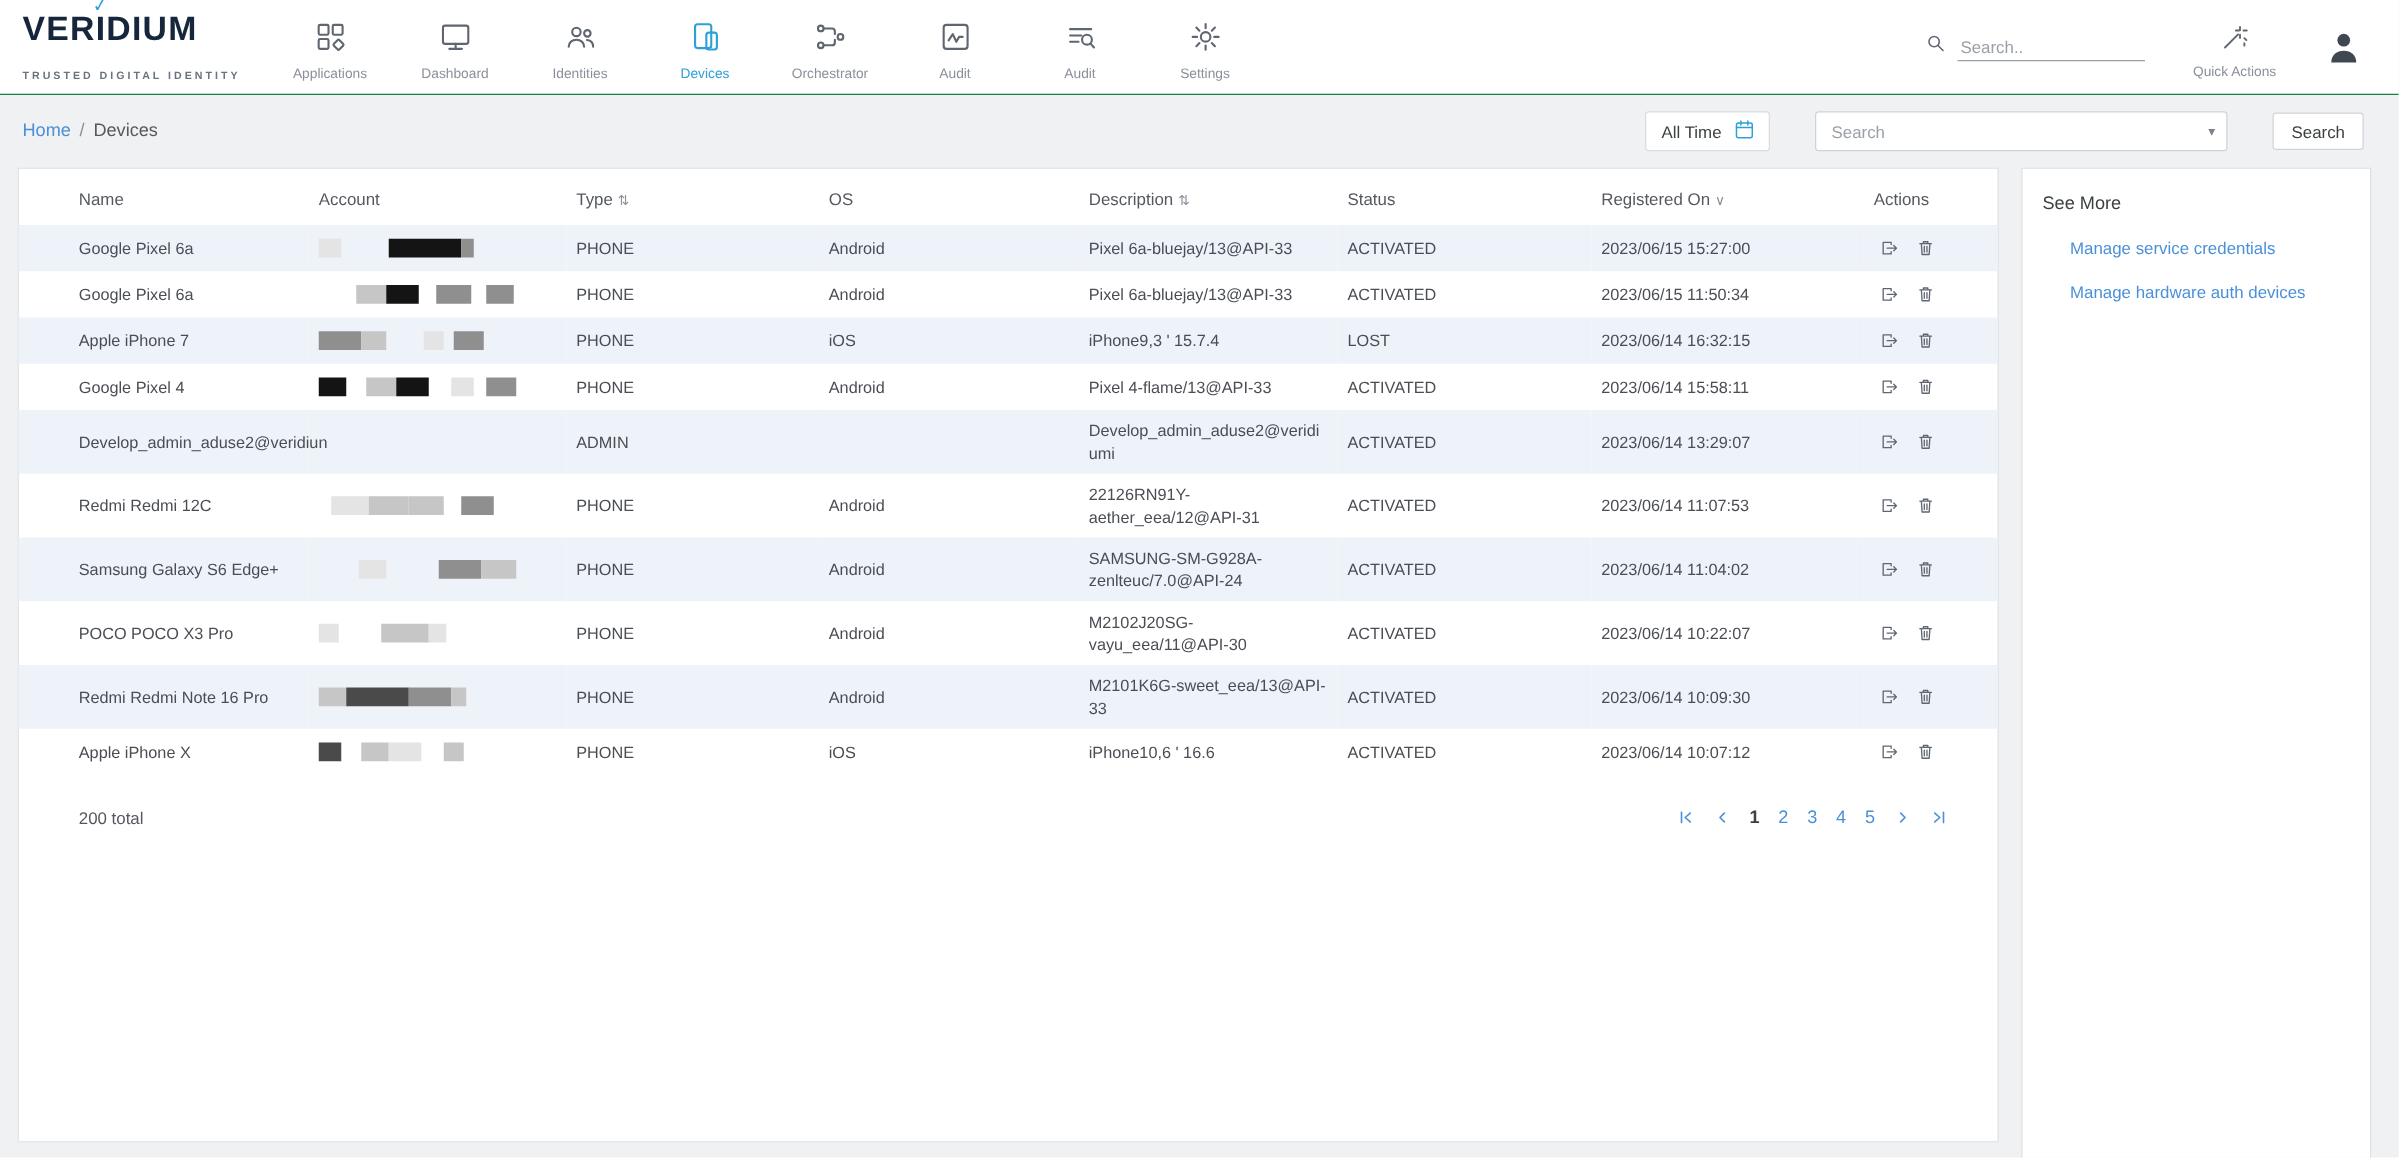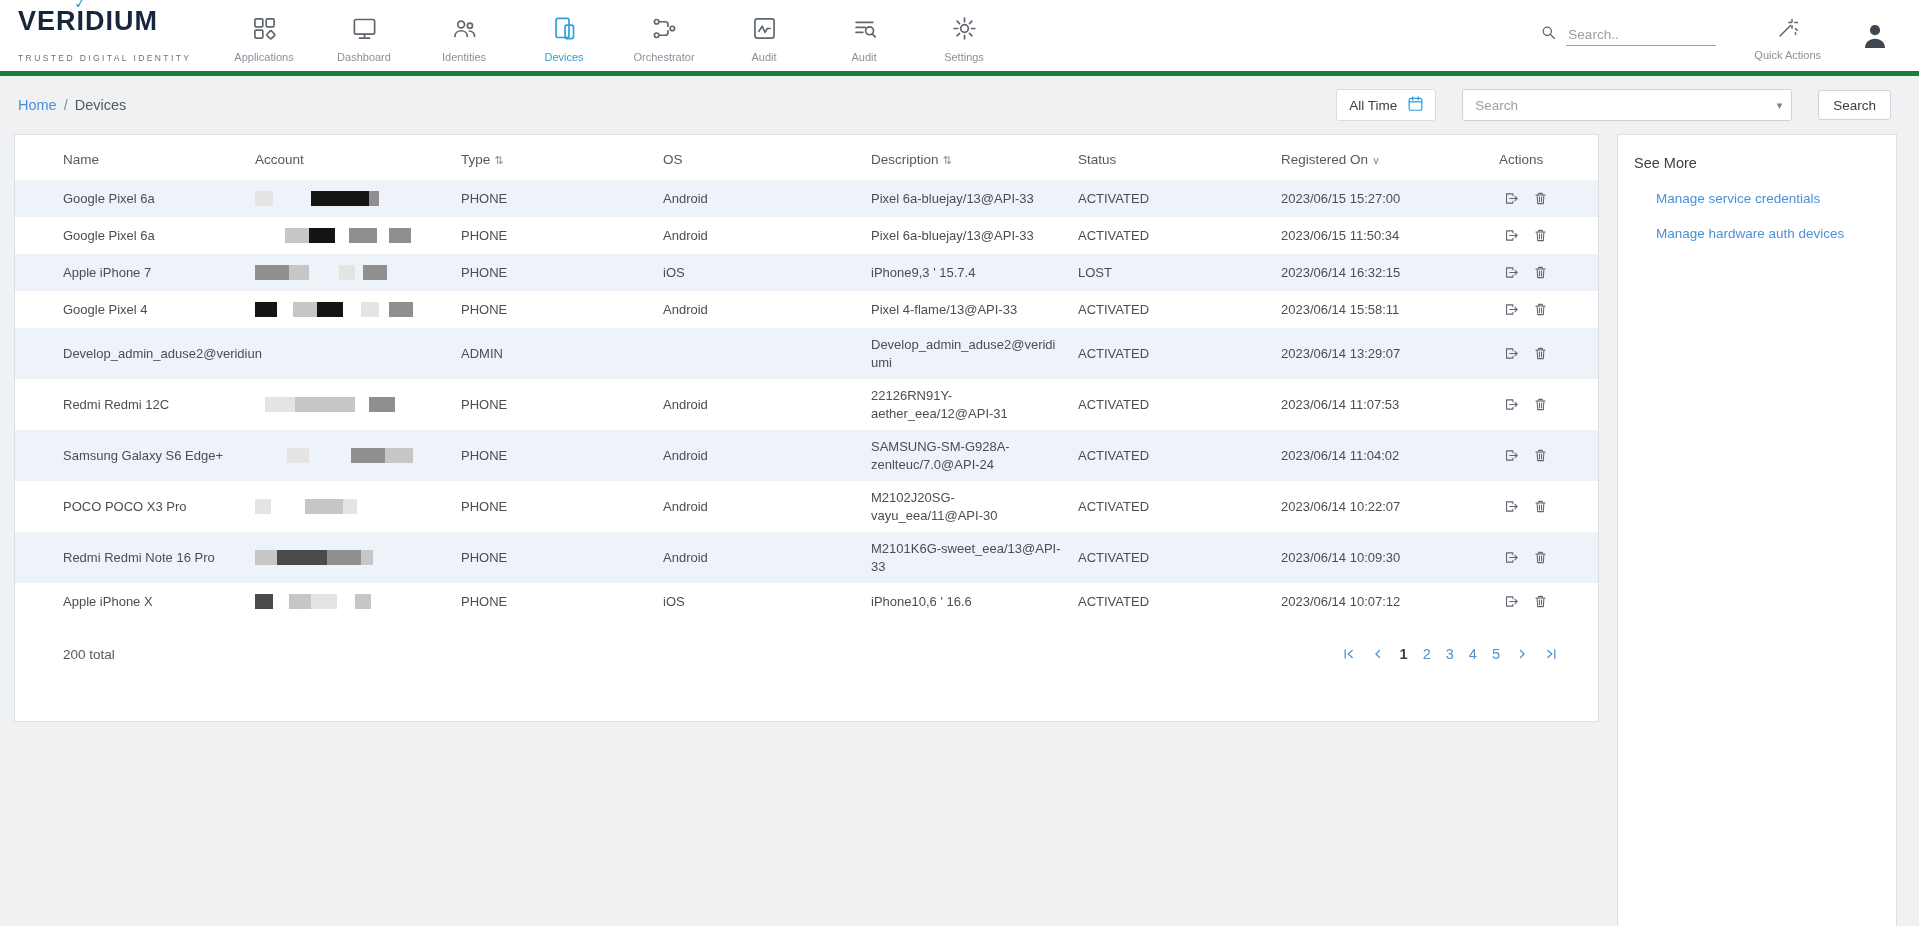--- a/index.html
+++ b/index.html
@@ -5,28 +5,28 @@
   * { box-sizing: border-box; margin: 0; padding: 0; }
   html,body { width: 1919px; height: 926px; }
   body {
     font-family: "Liberation Sans", "DejaVu Sans", sans-serif;
     background: #f0f1f3;
     color: #3c4043;
     overflow: hidden;
   }
   
   .topbar {
-    height: 76px; background: #fff; border-bottom: 5px solid #15803d;
+    height: 76px; background: #fff; border-bottom: 1px solid #15803d;
     display: flex; align-items: stretch; padding: 0 28px 0 18px;
   }
   .brand { display: flex; flex-direction: column; justify-content: center; width: 182px; }
   .brand-name { font-size: 27px; font-weight: bold; color: #16263c; letter-spacing: 1px; line-height: 1; }
   .brand-i { position: relative; display: inline-block; }
   .brand-check { position: absolute; left: -3px; top: -13px; color: #2d9fd9; font-size: 15px; font-weight: bold; transform: rotate(-8deg); }
-  .brand-tagline { font-size: 8.5px; letter-spacing: 2.4px; color: #6a7380; margin-top: 18px; }
+  .brand-tagline { font-size: 8.5px; letter-spacing: 2.4px; color: #6a7380; margin-top: 18px; font-weight: bold; }
   .nav { display: flex; margin-left: 14px; }
   .nav-item {
     width: 100px; display: flex; flex-direction: column; align-items: center;
     justify-content: center; gap: 5px; cursor: pointer; padding-top: 6px;
   }
   .nav-item svg { width: 27px; height: 27px; }
   .nav-item svg * { stroke: #5f6670; fill: none; stroke-width: 1.5; stroke-linecap: round; stroke-linejoin: round; }
   .nav-label { font-size: 11px; color: #8a909a; }
   .nav-item.active svg * { stroke: #2d9fd9; }
   .nav-item.active .nav-label { color: #2d9fd9; }
@@ -44,21 +44,21 @@
   .quick-actions svg * { stroke: #5f6670; fill: none; stroke-width: 1.5; stroke-linecap: round; }
   .qa-label { font-size: 11px; color: #8a909a; }
   .avatar { width: 32px; height: 32px; cursor: pointer; }
   .avatar svg { width: 32px; height: 32px; }
   
   .crumb-bar { display: flex; align-items: center; padding: 13px 28px 11px 18px; }
   .crumb { font-size: 14.5px; display: flex; gap: 7px; align-items: center; }
   .crumb a { color: #4a90d9; text-decoration: none; cursor: pointer; }
   .crumb-sep { color: #8a909a; }
   .crumb-cur { color: #55595f; }
-  .crumb-controls { margin-left: auto; display: flex; align-items: center; gap: 26px; }
+  .crumb-controls { margin-left: auto; display: flex; align-items: center; gap: 36px; }
   .time-btn {
     display: flex; align-items: center; gap: 9px; background: #fff; border: 1px solid #d9dce0;
     border-radius: 3px; height: 32px; padding: 0 10px 0 12px; font-size: 13.5px; color: #3c4043; cursor: pointer;
   }
   .time-btn svg { width: 19px; height: 19px; }
   .time-btn svg * { stroke: #2d9fd9; fill: none; stroke-width: 1.5; stroke-linecap: round; }
   .filter-search {
     position: relative; width: 330px; height: 32px; background: #fff;
     border: 1px solid #cfd3d8; border-radius: 3px; display: flex; align-items: center;
   }
@@ -69,21 +69,21 @@
   .filter-search input::placeholder { color: #9aa0a8; }
   .fs-chevron { position: absolute; right: 9px; color: #7a828c; font-size: 11px; pointer-events: none; }
   .search-btn {
     height: 30px; padding: 0 14px; background: #fff; border: 1px solid #cfd3d8;
     border-radius: 3px; font-size: 13.5px; color: #3c4043; cursor: pointer;
     font-family: "Liberation Sans", sans-serif;
   }
   
   .main { display: flex; gap: 18px; padding: 2px 22px 0 14px; align-items: stretch; }
   .panel { background: #fff; border: 1px solid #dcdfe3; }
-  .table-panel { flex: 1; height: 588px; padding-top: 2px; }
+  .table-panel { flex: 1; height: 780px; padding-top: 2px; }
   .side-panel { width: 280px; height: 900px; padding: 20px 16px; }
   
   table { width: 100%; border-collapse: collapse; table-layout: fixed; }
   col.c-name { width: 232px; } col.c-account { width: 206px; } col.c-type { width: 202px; }
   col.c-os { width: 208px; } col.c-desc { width: 207px; } col.c-status { width: 203px; }
   col.c-reg { width: 218px; }
   th { text-align: left; font-weight: normal; font-size: 13.5px; color: #55595f; padding: 15px 8px 13px 8px; }
   th:first-child, td:first-child { padding-left: 48px; }
   .sort-glyph { color: #8a909a; font-size: 11px; margin-left: 4px; }
   td { font-size: 13px; color: #4a4e54; padding: 8px 8px; vertical-align: middle; }

